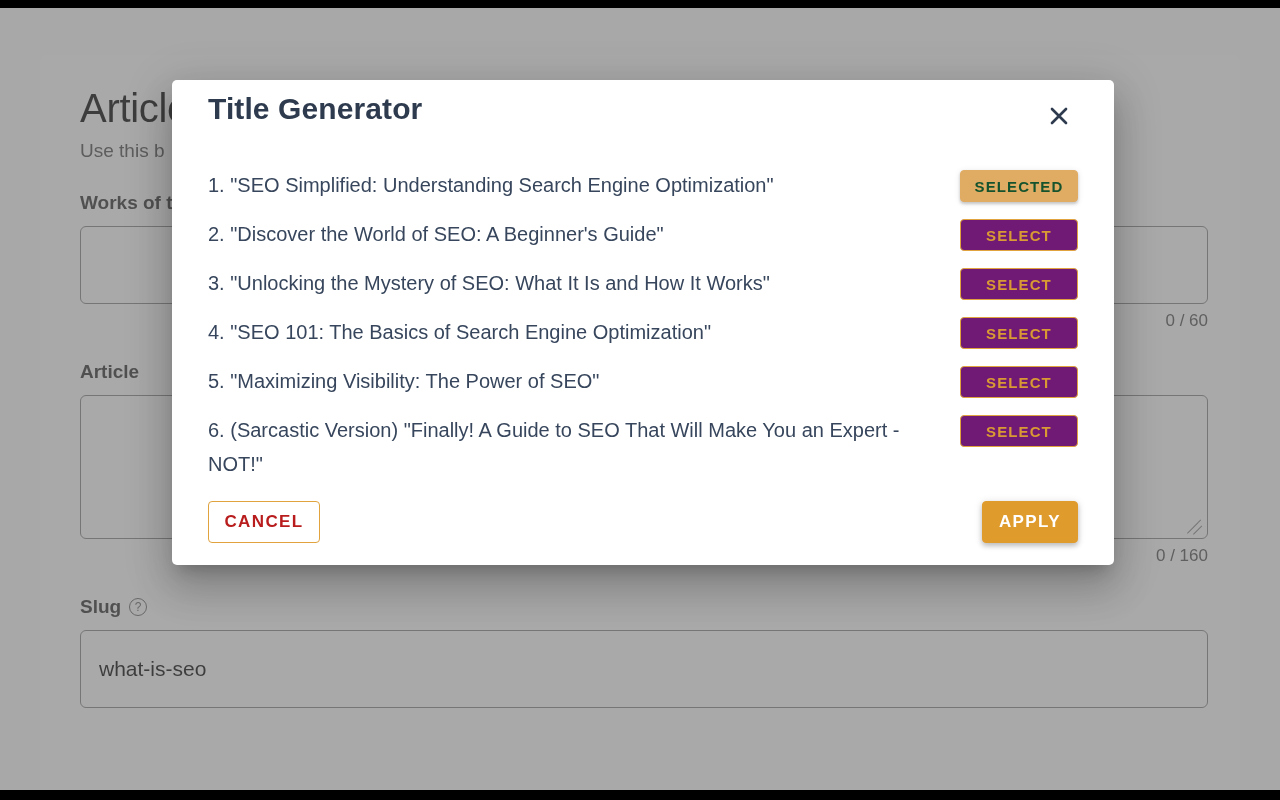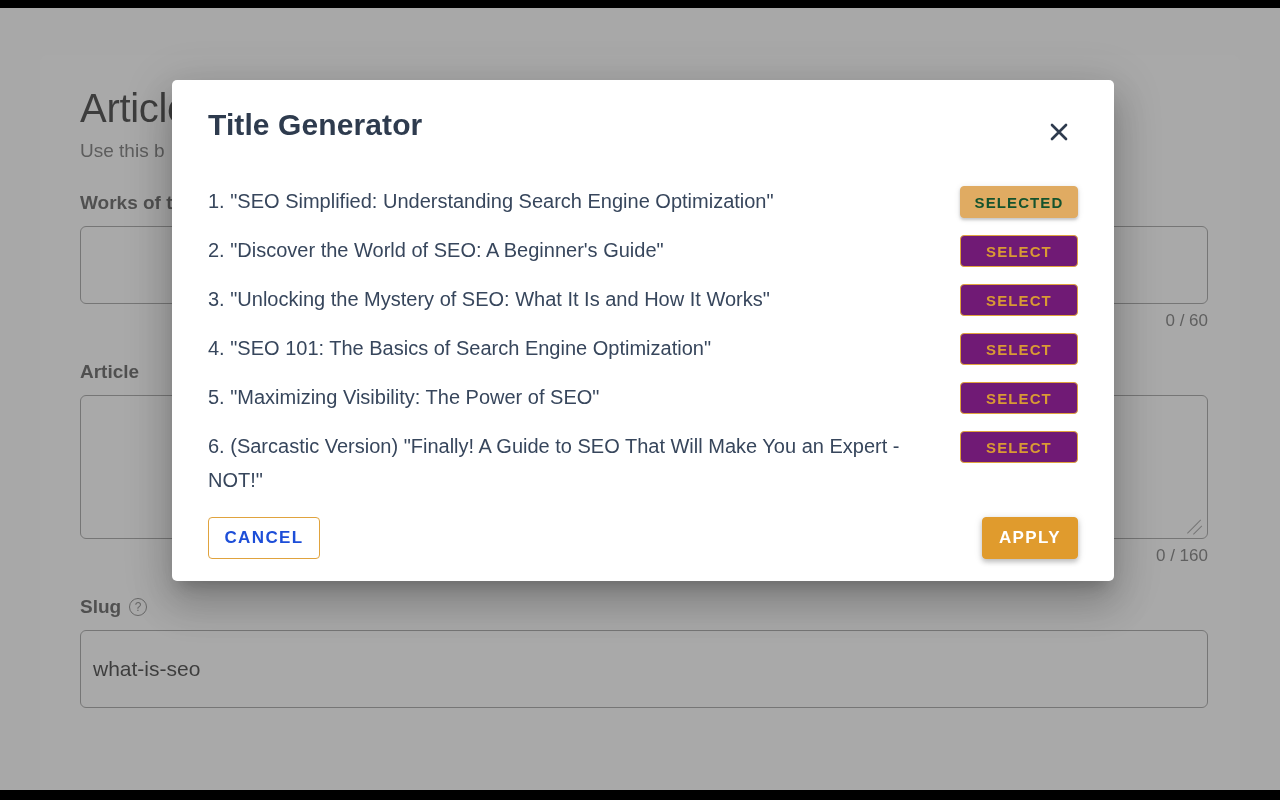--- a/index.html
+++ b/index.html
@@ -80,21 +80,21 @@
   .text-input {
     margin-top: 12px;
     width: 1128px;
     height: 78px;
     border: 1px solid #6e6e6e;
     border-radius: 6px;
     background: transparent;
     font-family: "Liberation Sans", sans-serif;
     font-size: 21px;
     color: #1f1f1f;
-    padding: 0 12px;
+    padding: 0 18px;
     outline: none;
     display: flex;
     align-items: center;
   }
 
   .text-area {
     margin-top: 12px;
     width: 1128px;
     height: 144px;
     border: 1px solid #6e6e6e;
@@ -140,21 +140,21 @@
   #modal {
     position: absolute;
     left: 172px;
     top: 72px;
     width: 942px;
     background: #ffffff;
     border-radius: 5px;
     box-shadow: 0 11px 15px -7px rgba(0,0,0,.2),
                 0 24px 38px 3px rgba(0,0,0,.14),
                 0 9px 46px 8px rgba(0,0,0,.12);
-    padding: 28px 36px 22px 36px;
+    padding: 12px 36px 22px 36px;
   }
 
   .modal-head {
     display: flex;
     align-items: flex-start;
     justify-content: space-between;
     padding-bottom: 6px;
   }
 
   .modal-title {
@@ -233,21 +233,21 @@
     font-weight: bold;
     letter-spacing: 1.4px;
     border-radius: 4px;
     cursor: pointer;
     height: 42px;
   }
 
   .btn-cancel {
     background: #ffffff;
     border: 1px solid #e0a33e;
-    color: #1d4ed8;
+    color: #b91c1c;
     width: 112px;
   }
 
   .btn-apply {
     background: #e09b2d;
     border: 1px solid #e09b2d;
     color: #ffffff;
     width: 96px;
     box-shadow: 0 3px 5px rgba(0,0,0,.20), 0 1px 8px rgba(0,0,0,.12);
   }

